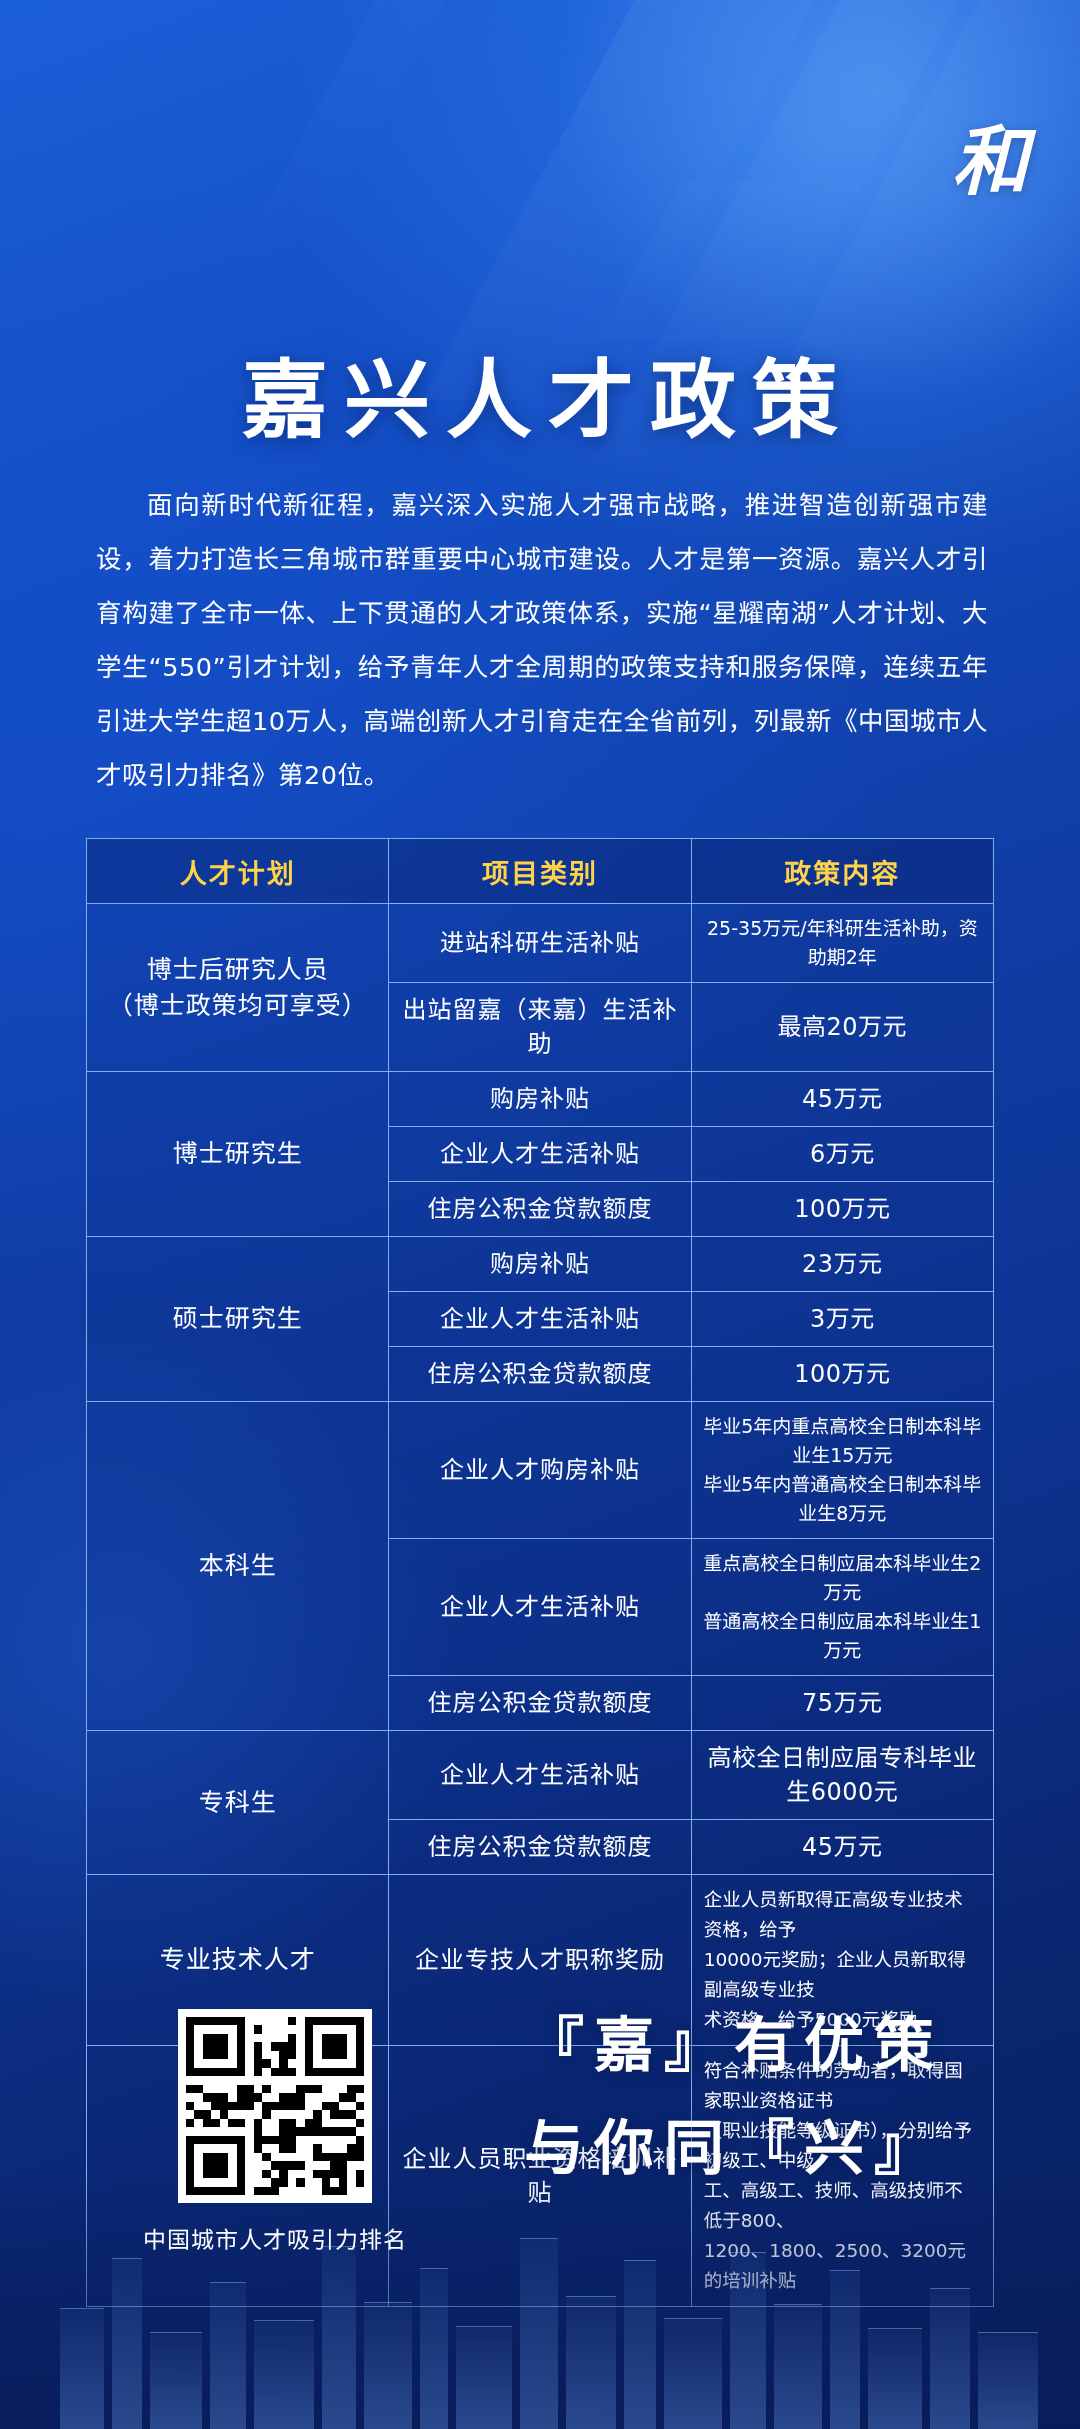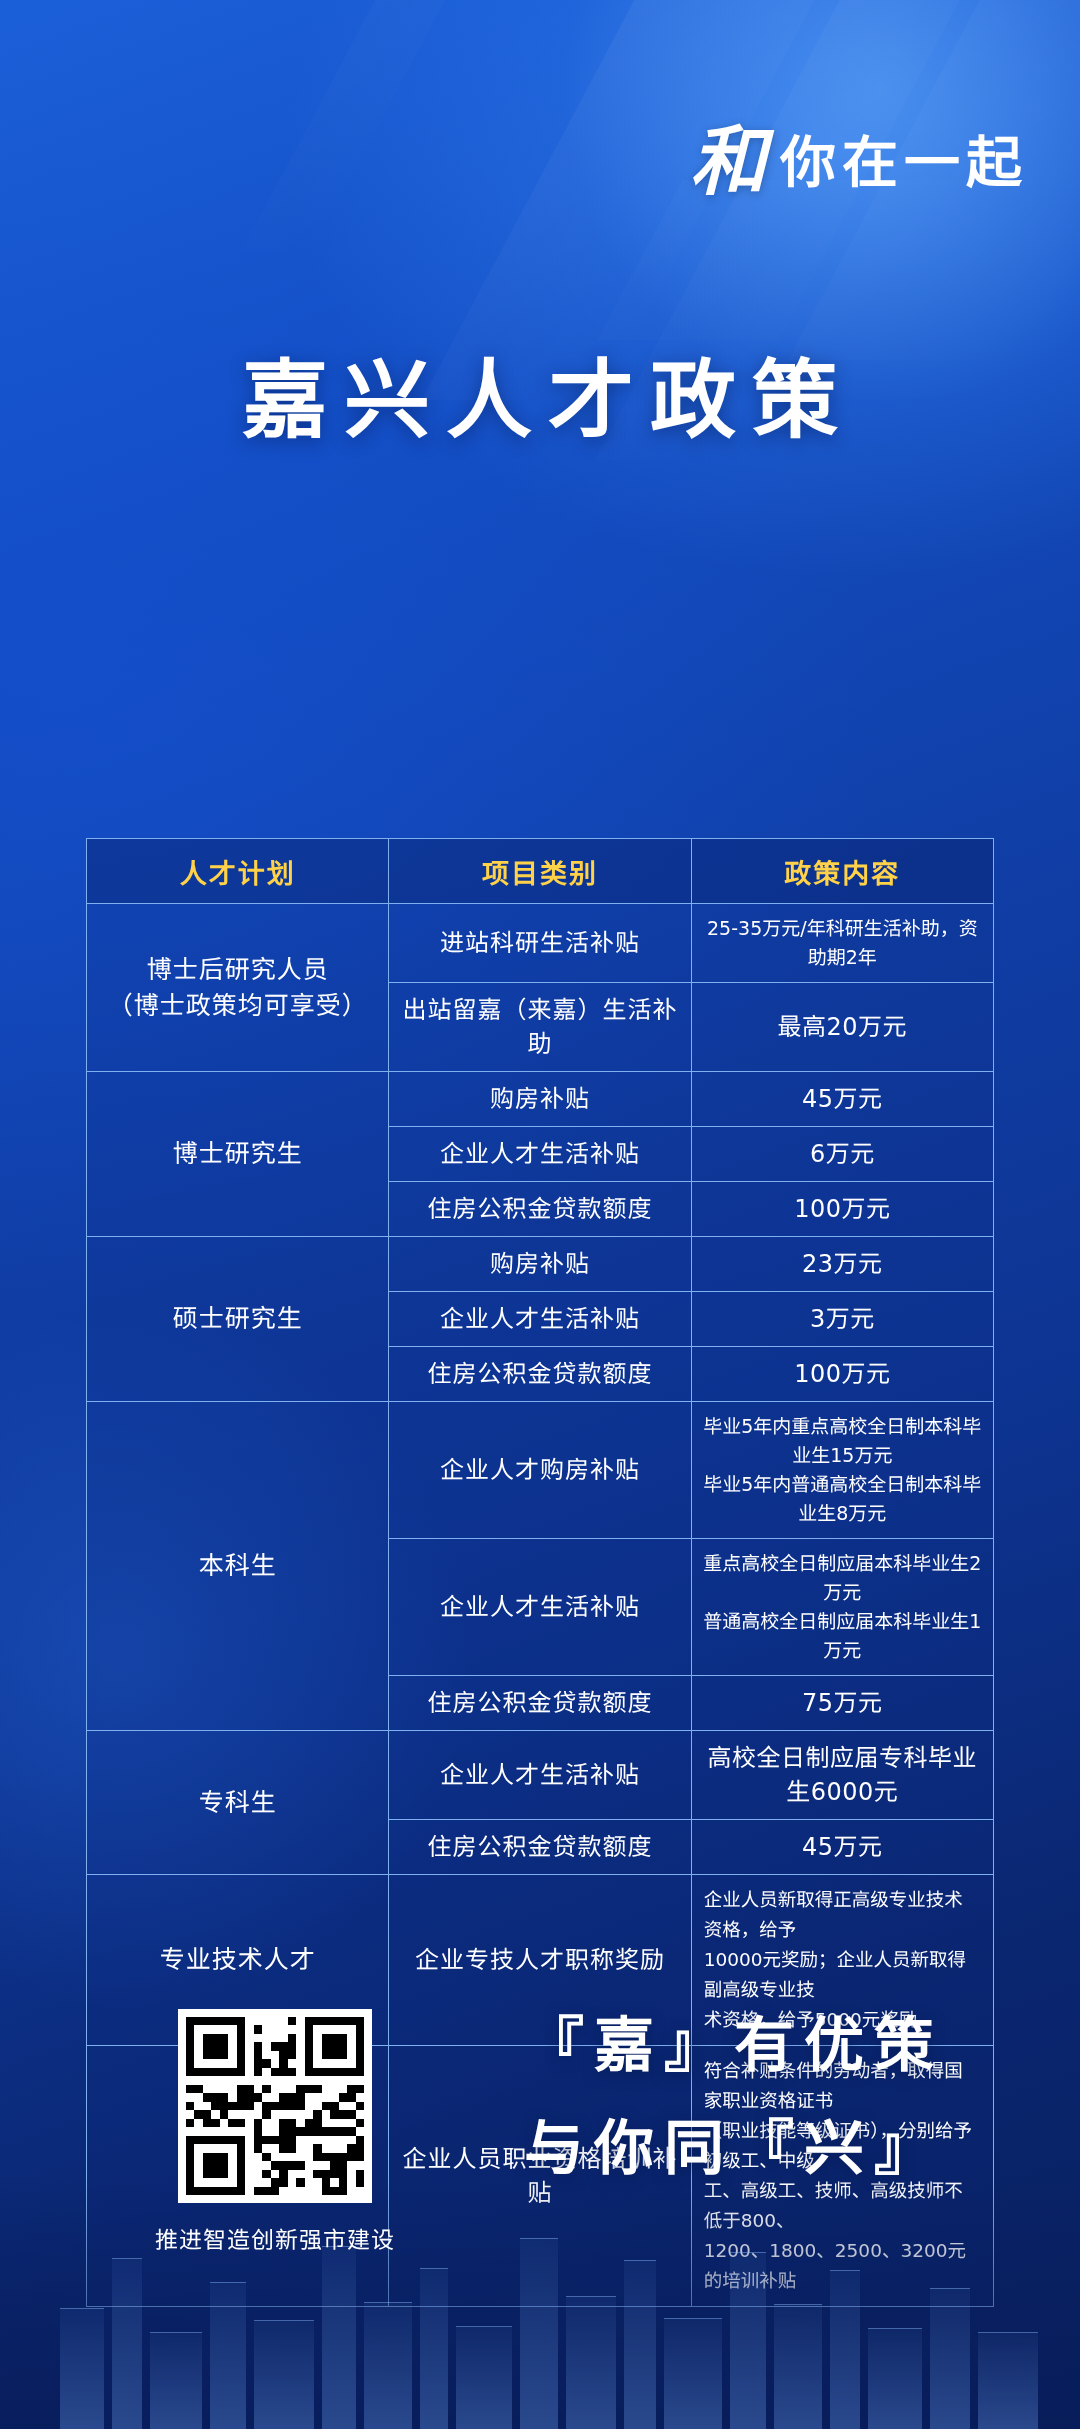--- a/index.html
+++ b/index.html
@@ -248,26 +248,26 @@
   <div class="glow-bl"></div>
   <div class="streak s1"></div>
   <div class="streak s2"></div>
   <div class="streak s3"></div>
   <div class="streak s4"></div>
   <div class="streak s5"></div>
 
   <div class="logo-block">
     <div class="logo-row">
       <span class="logo-mark">和</span>
-      <span class="logo-cn">你在一起</span>
     </div>
   </div>
 
   <div class="main-title">嘉兴人才政策</div>
 
+  <div class="intro">面向新时代新征程，嘉兴深入实施人才强市战略，推进智造创新强市建设，着力打造长三角城市群重要中心城市建设。人才是第一资源。嘉兴人才引育构建了全市一体、上下贯通的人才政策体系，实施“星耀南湖”人才计划、大学生“550”引才计划，给予青年人才全周期的政策支持和服务保障，连续五年引进大学生超10万人，高端创新人才引育走在全省前列，列最新《中国城市人才吸引力排名》第20位。</div>
 
   <div class="table-wrap">
     <table class="policy">
       <thead>
         <tr>
           <th>人才计划</th>
           <th>项目类别</th>
           <th>政策内容</th>
         </tr>
       </thead>
@@ -643,20 +643,20 @@
           <i style="grid-row-start: 21; grid-column-start: 18;"></i>
           <i style="grid-row-start: 21; grid-column-start: 19;"></i>
           <i style="grid-row-start: 7; grid-column-start: 9;"></i>
           <i style="grid-row-start: 9; grid-column-start: 7;"></i>
           <i style="grid-row-start: 7; grid-column-start: 11;"></i>
           <i style="grid-row-start: 11; grid-column-start: 7;"></i>
           <i style="grid-row-start: 7; grid-column-start: 13;"></i>
           <i style="grid-row-start: 13; grid-column-start: 7;"></i>
         </div>
     </div>
-    <div class="qr-caption">推进智造创新强市建设</div>
+    <div class="qr-caption">中国城市人才吸引力排名</div>
 
     <div class="slogan">
       <div class="l1">『嘉』有优策</div>
       <div class="l2">与你同『兴』</div>
     </div>
   </div>
 </div>
 
 </body></html>

